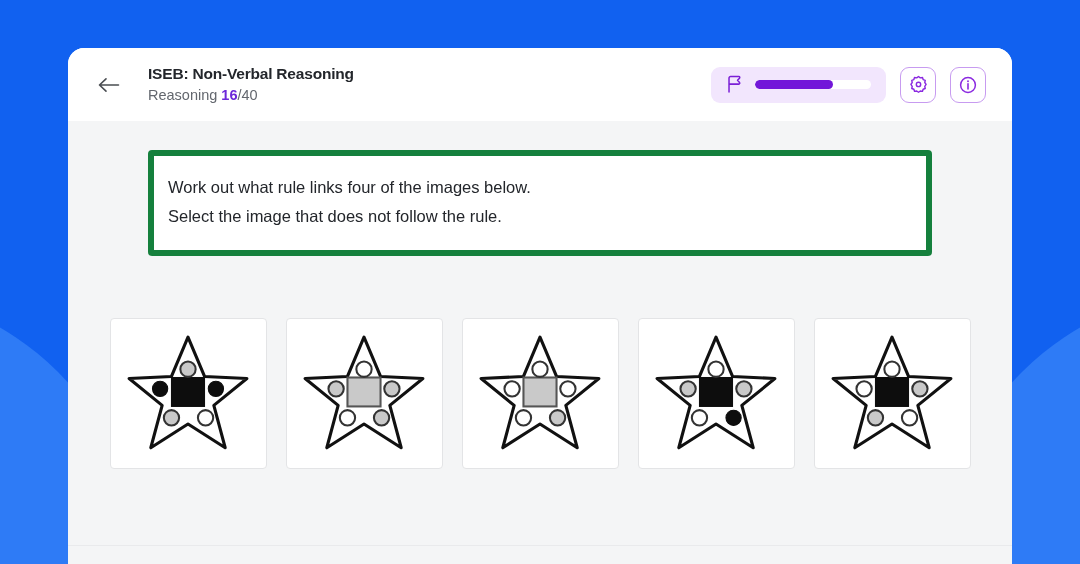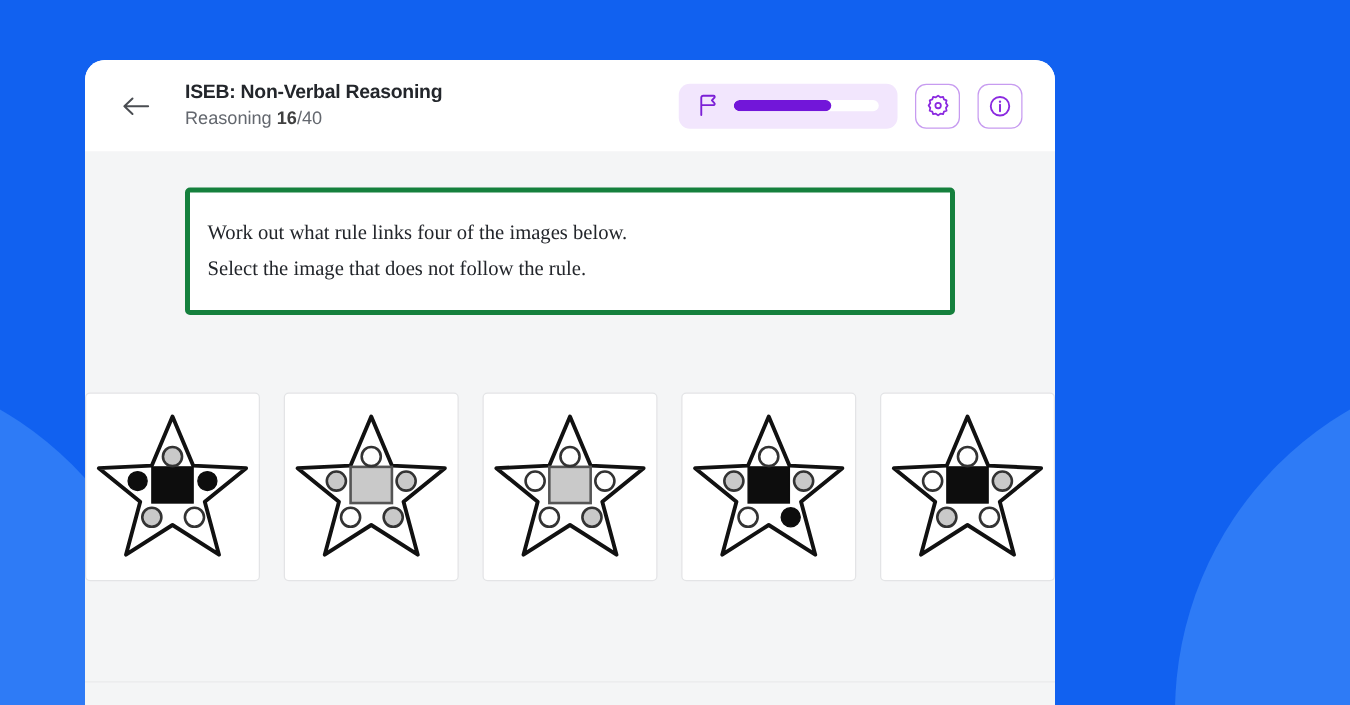--- a/index.html
+++ b/index.html
@@ -27,21 +27,21 @@
     pointer-events: none;
   }
   .blue-arc.left  { width: 560px; height: 560px; left: -420px; top: 290px; }
   .blue-arc.right { width: 560px; height: 560px; left: 940px;  top: 290px; }
 
   
   #window {
     position: absolute;
     left: 68px;
     top: 48px;
-    width: 776px;
+    width: 944px;
     height: 516px;
     background: #f4f5f6;
     border-radius: 16px 16px 0 0;
     overflow: hidden;
     display: flex;
     flex-direction: column;
   }
 
   
   .header {
@@ -71,21 +71,21 @@
     color: #23262b;
     letter-spacing: -0.2px;
     line-height: 1.3;
   }
   .question-line {
     font-size: 14.5px;
     color: #63676e;
     margin-top: 2px;
     line-height: 1.3;
   }
-  .question-line .qnum { font-weight: bold; color: #404040; text-align: center; }
+  .question-line .qnum { font-weight: bold; color: #6d28d9; text-align: center; }
 
   .header-right {
     display: flex;
     align-items: center;
     gap: 14px;
     flex: 0 0 auto;
   }
 
   .pill {
     background: #f2e6fd;
@@ -134,24 +134,23 @@
   .body {
     flex: 1 1 auto;
     position: relative;
     display: flex;
     flex-direction: column;
   }
 
   .prompt-box {
     margin: 29px 80px 0 80px;
     background: #ffffff;
-    border: 4px solid #15803d;
+    border: 6px solid #15803d;
     border-radius: 4px;
     padding: 17px 14px 18px 14px;
-    font-family: Liberation Serif, serif;
   }
   .prompt-line {
     font-size: 16.5px;
     color: #23262b;
     line-height: 1.78;
   }
 
   .options-row {
     margin-top: 62px;
     display: flex;

